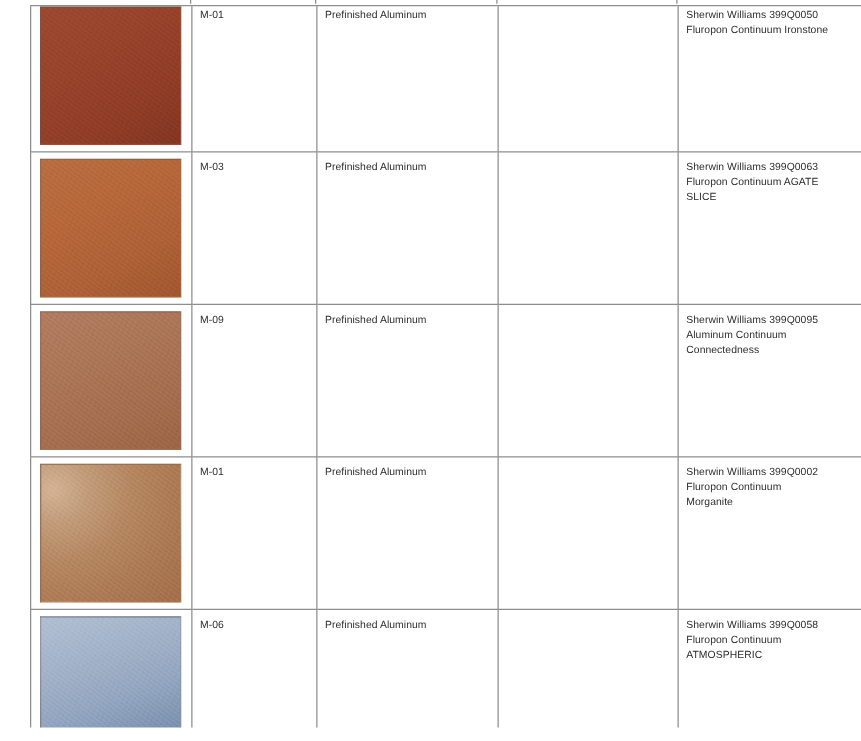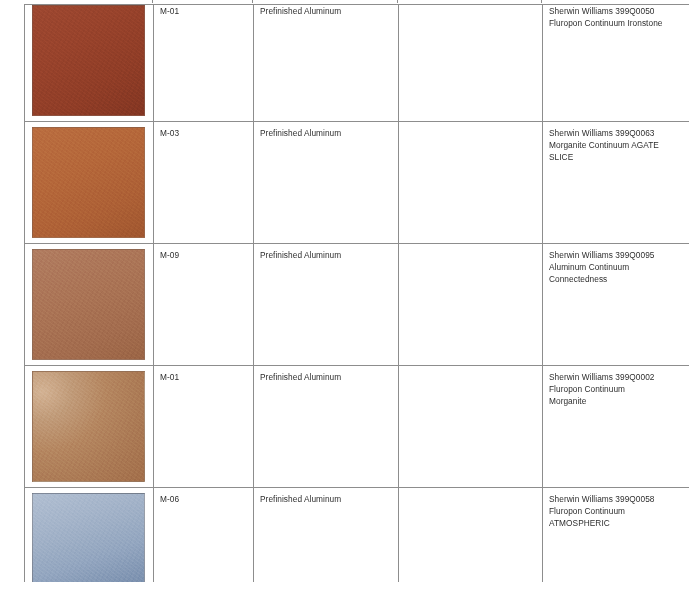--- a/index.html
+++ b/index.html
@@ -166,21 +166,21 @@
             </div>
           </td>
         <td>
             <div class="cell-text">
               <div></div>
             </div>
           </td>
         <td>
             <div class="cell-text">
               <div>Sherwin Williams 399Q0063
-Morganite Continuum AGATE
+Fluropon Continuum AGATE
 SLICE</div>
             </div>
           </td>
         <td>
             <div class="cell-text">
               <div></div>
             </div>
           </td>
       </tr>
 

